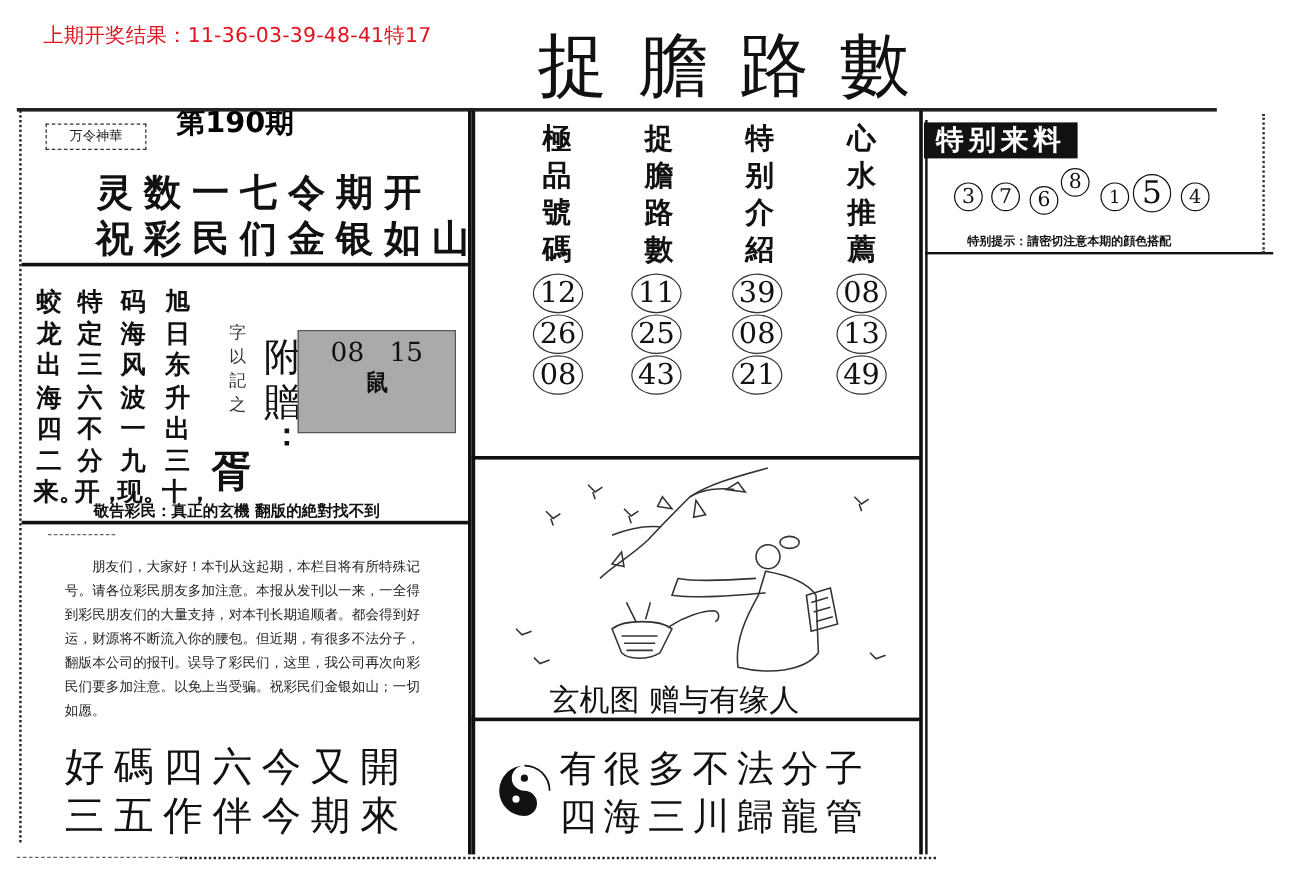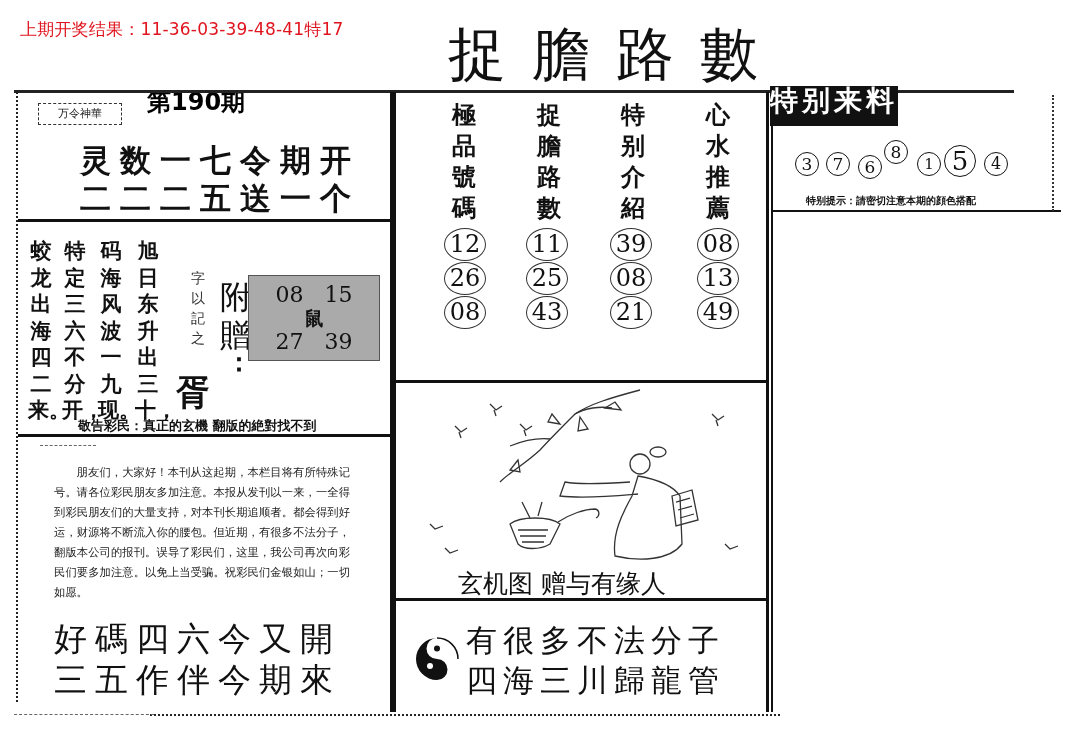--- a/index.html
+++ b/index.html
@@ -5,21 +5,21 @@
   html, body { margin:0; padding:0; background:#fff; }
   body { width:1080px; height:744px; position:relative; overflow:hidden;
          font-family:"DejaVu Serif", serif; color:#111; }
   .abs { position:absolute; }
   .rough-h { position:absolute; height:0; border-top:3px solid #222; }
   .vline { position:absolute; width:0; border-left:3px solid #111; }
   .hline { position:absolute; height:0; border-top:3px solid #111; }
   .thin-v { position:absolute; width:0; border-left:2px solid #111; }
   .thin-h { position:absolute; height:0; border-top:2px solid #111; }
 
-  .last-result { left:20px; top:18px; font-family:"DejaVu Sans", sans-serif; font-size:17px; color:#e0141e; letter-spacing:0.2px; }
+  .last-result { left:36px; top:18px; font-family:"DejaVu Sans", sans-serif; font-size:17px; color:#e0141e; letter-spacing:0.2px; }
   .issue { left:147px; top:45px; font-family:"DejaVu Sans", sans-serif; font-weight:bold; font-size:24px; color:#000;margin-top:41px; }
   .brand { left:448px; top:16px; font-family:"DejaVu Serif", serif; font-size:58px; letter-spacing:26px; color:#111; }
 
   .tag-box { left:38px; top:103px; width:82px; height:20px; border:1px dashed #333; font-size:11px;
              font-family:"DejaVu Sans", sans-serif; text-align:center; line-height:20px; color:#222; }
   .poem-line { left:80px; font-weight:bold; font-size:31px; letter-spacing:9px; font-family:"DejaVu Sans", sans-serif; }
 
   .vcol { position:absolute; width:26px; font-family:"DejaVu Sans", sans-serif; font-weight:bold; font-size:21px; line-height:26.5px; text-align:center; }
   .small-vcol { position:absolute; width:20px; font-size:14px; line-height:20px; text-align:center; color:#333; font-family:"DejaVu Sans", sans-serif; }
   .fuzeng { left:218px; top:278px; width:36px; font-size:32px; line-height:38px; text-align:center; font-family:"DejaVu Serif", serif; }
@@ -29,21 +29,21 @@
   .gift-box .row { position:absolute; left:0; width:100%; text-align:center; font-size:22px; font-family:"DejaVu Serif", serif; word-spacing:14px; }
   .warn { left:78px; top:417px; font-size:13px; font-weight:bold; font-family:"DejaVu Serif", serif; }
 
   .notice-head { left:40px; top:445px; width:56px; height:22px; border-top:1px dashed #666; font-size:11px; color:#888; }
   .notice { left:54px; top:463px; width:296px; font-size:11.3px; line-height:20px; text-indent:2em; color:#222; font-family:"DejaVu Serif", serif; text-align:justify; }
   .big-verse { left:54px; font-size:33px; letter-spacing:8px; font-family:"DejaVu Sans", sans-serif; color:#111;text-align:center; }
 
   .colhead { position:absolute; width:30px; font-size:24px; font-weight:bold; line-height:31px; text-align:center; font-family:"DejaVu Sans", sans-serif; }
   .ball { position:absolute; width:40px; height:31px; border:1.5px solid #333; border-radius:50%; font-size:24px; line-height:31px; text-align:center; font-family:"DejaVu Serif", serif; }
 
-  .special-head { left:770px; top:86px; width:128px; height:40px; background:#111; color:#fff; font-size:28px; line-height:30px; text-align:center; letter-spacing:4px; font-family:"DejaVu Sans", sans-serif; font-weight:bold; }
+  .special-head { left:770px; top:102px; width:128px; height:30px; background:#111; color:#fff; font-size:23px; line-height:30px; text-align:center; letter-spacing:4px; font-family:"DejaVu Sans", sans-serif; font-weight:bold; }
   .cnum { position:absolute; border:1.5px solid #111; border-radius:50%; text-align:center; font-family:"DejaVu Serif", serif; }
   .special-tip { left:806px; top:194px; font-size:10px; font-weight:bold; font-family:"DejaVu Serif", serif; }
 
   .ill-caption { left:458px; top:567px; font-size:25px; font-family:"DejaVu Sans", sans-serif; }
   .slogan { left:466px; font-size:31px; letter-spacing:6px; font-family:"DejaVu Sans", sans-serif; }
   .yinyang { left:412px; top:634px; width:50px; height:50px; }
 </style>
 </head>
 <body>
 
@@ -63,36 +63,35 @@
 <div class="vline" style="left:393px; top:92px; height:620px;"></div>
 <div class="vline" style="left:766px; top:92px; height:620px;"></div>
 <div class="hline" style="left:393px; top:380px; width:374px;"></div>
 <div class="hline" style="left:393px; top:598px; width:374px;"></div>
 <div class="thin-v" style="left:771px; top:100px; height:612px;"></div>
 <div class="thin-h" style="left:771px; top:210px; width:290px;"></div>
 <div class="thin-v" style="left:1052px; top:95px; height:116px; border-left:2px dotted #333;"></div>
 
 <div class="abs tag-box">万令神華</div>
 <div class="abs poem-line" style="top:140px;">灵数一七令期开</div>
-<div class="abs poem-line" style="top:178px;">二二二五送一个</div>
+<div class="abs poem-line" style="top:178px;">祝彩民们金银如山</div>
 
 <div class="vcol" style="left:135px; top:238px;">旭日东升出三十，</div>
 <div class="vcol" style="left:98px; top:238px;">码海风波一九现。</div>
 <div class="vcol" style="left:62px; top:238px;">特定三六不分开，</div>
 <div class="vcol" style="left:28px; top:238px;">蛟龙出海四二来。</div>
 
 <div class="small-vcol" style="left:188px; top:268px;">字以記之</div>
 <div class="abs fuzeng">附贈</div>
 <div class="abs colon">：</div>
 <div class="abs zodiac-char">胥</div>
 
 <div class="abs gift-box">
   <div class="row" style="top:6px;">08 15</div>
   <div class="row" style="top:30px; font-size:19px; font-weight:bold;">鼠</div>
-  <div class="row" style="top:53px;">27 39</div>
 </div>
 
 <div class="abs warn">敬告彩民：真正的玄機 翻版的絶對找不到</div>
 
 <div class="abs notice-head"></div>
 <div class="abs notice">朋友们，大家好！本刊从这起期，本栏目将有所特殊记号。请各位彩民朋友多加注意。本报从发刊以一来，一全得到彩民朋友们的大量支持，对本刊长期追顺者。都会得到好运，财源将不断流入你的腰包。但近期，有很多不法分子，翻版本公司的报刊。误导了彩民们，这里，我公司再次向彩民们要多加注意。以免上当受骗。祝彩民们金银如山；一切如愿。</div>
 
 <div class="abs big-verse" style="top:617px;">好碼四六今又開</div>
 <div class="abs big-verse" style="top:658px;">三五作伴今期來</div>
 

